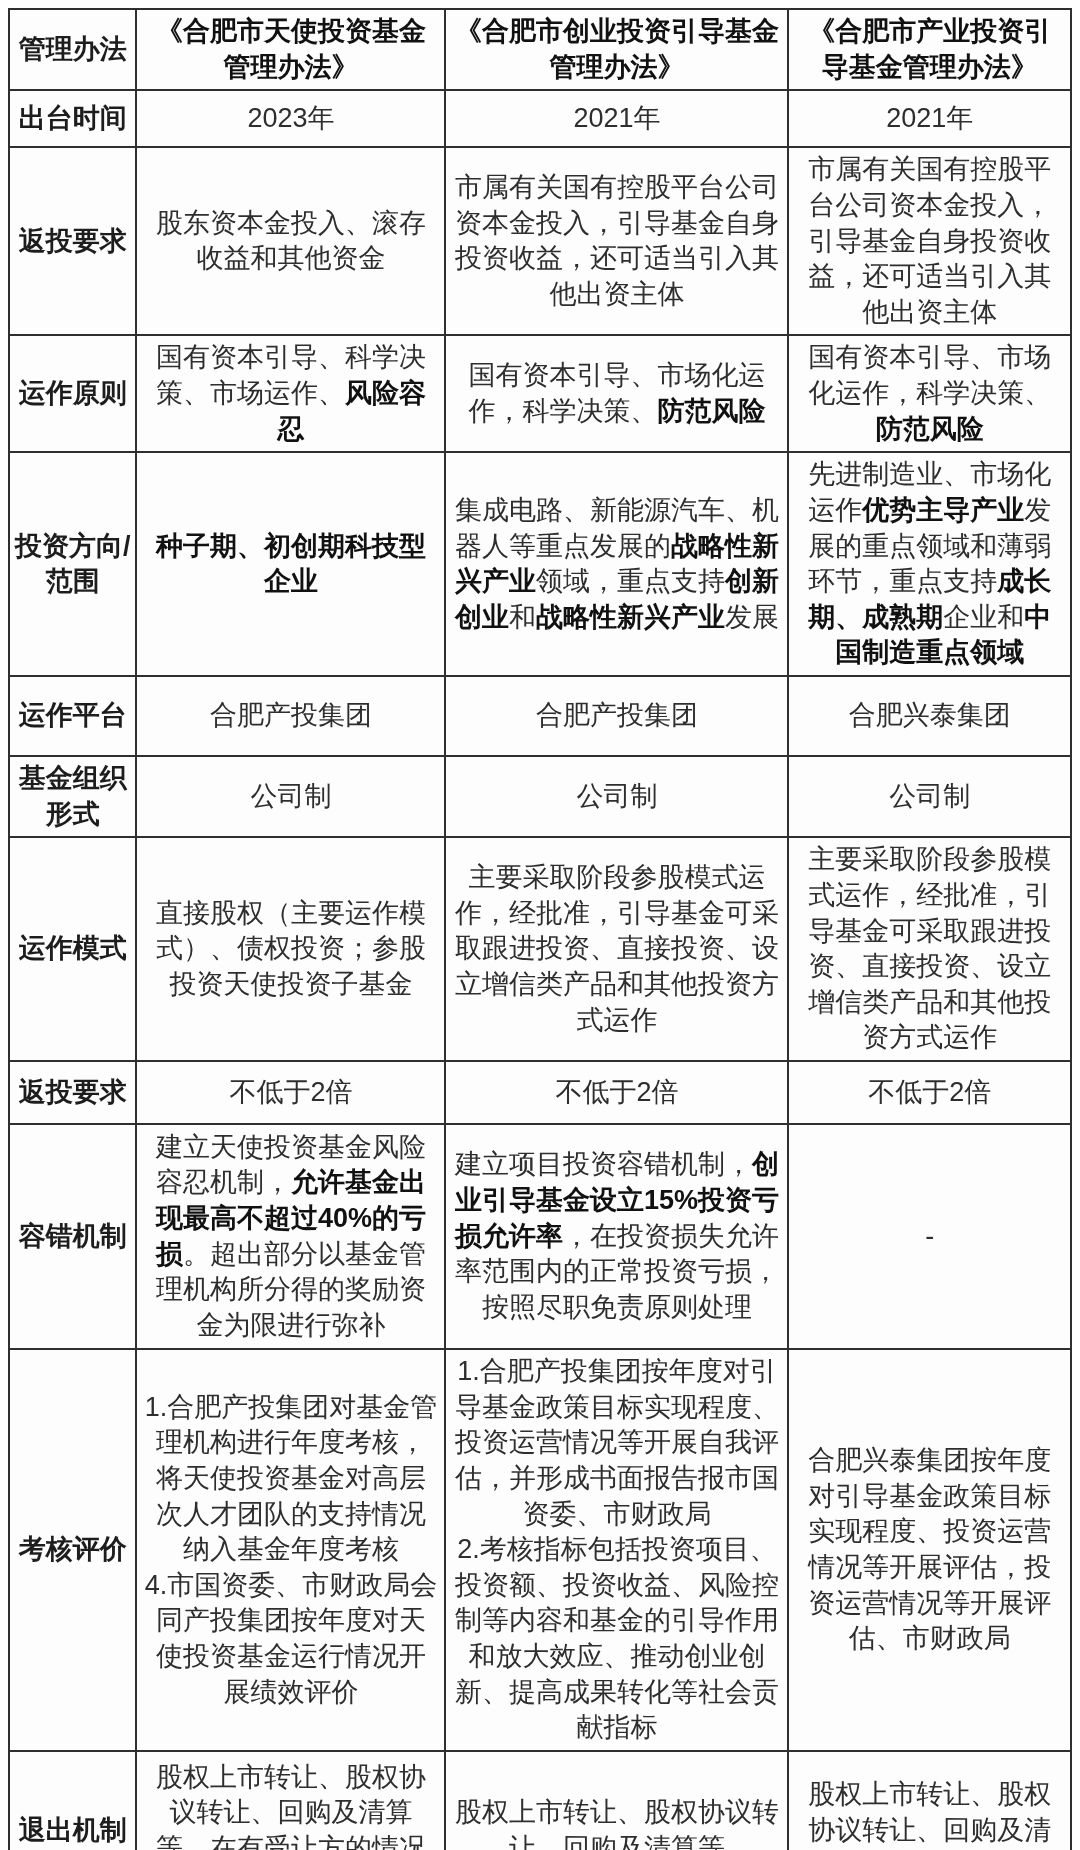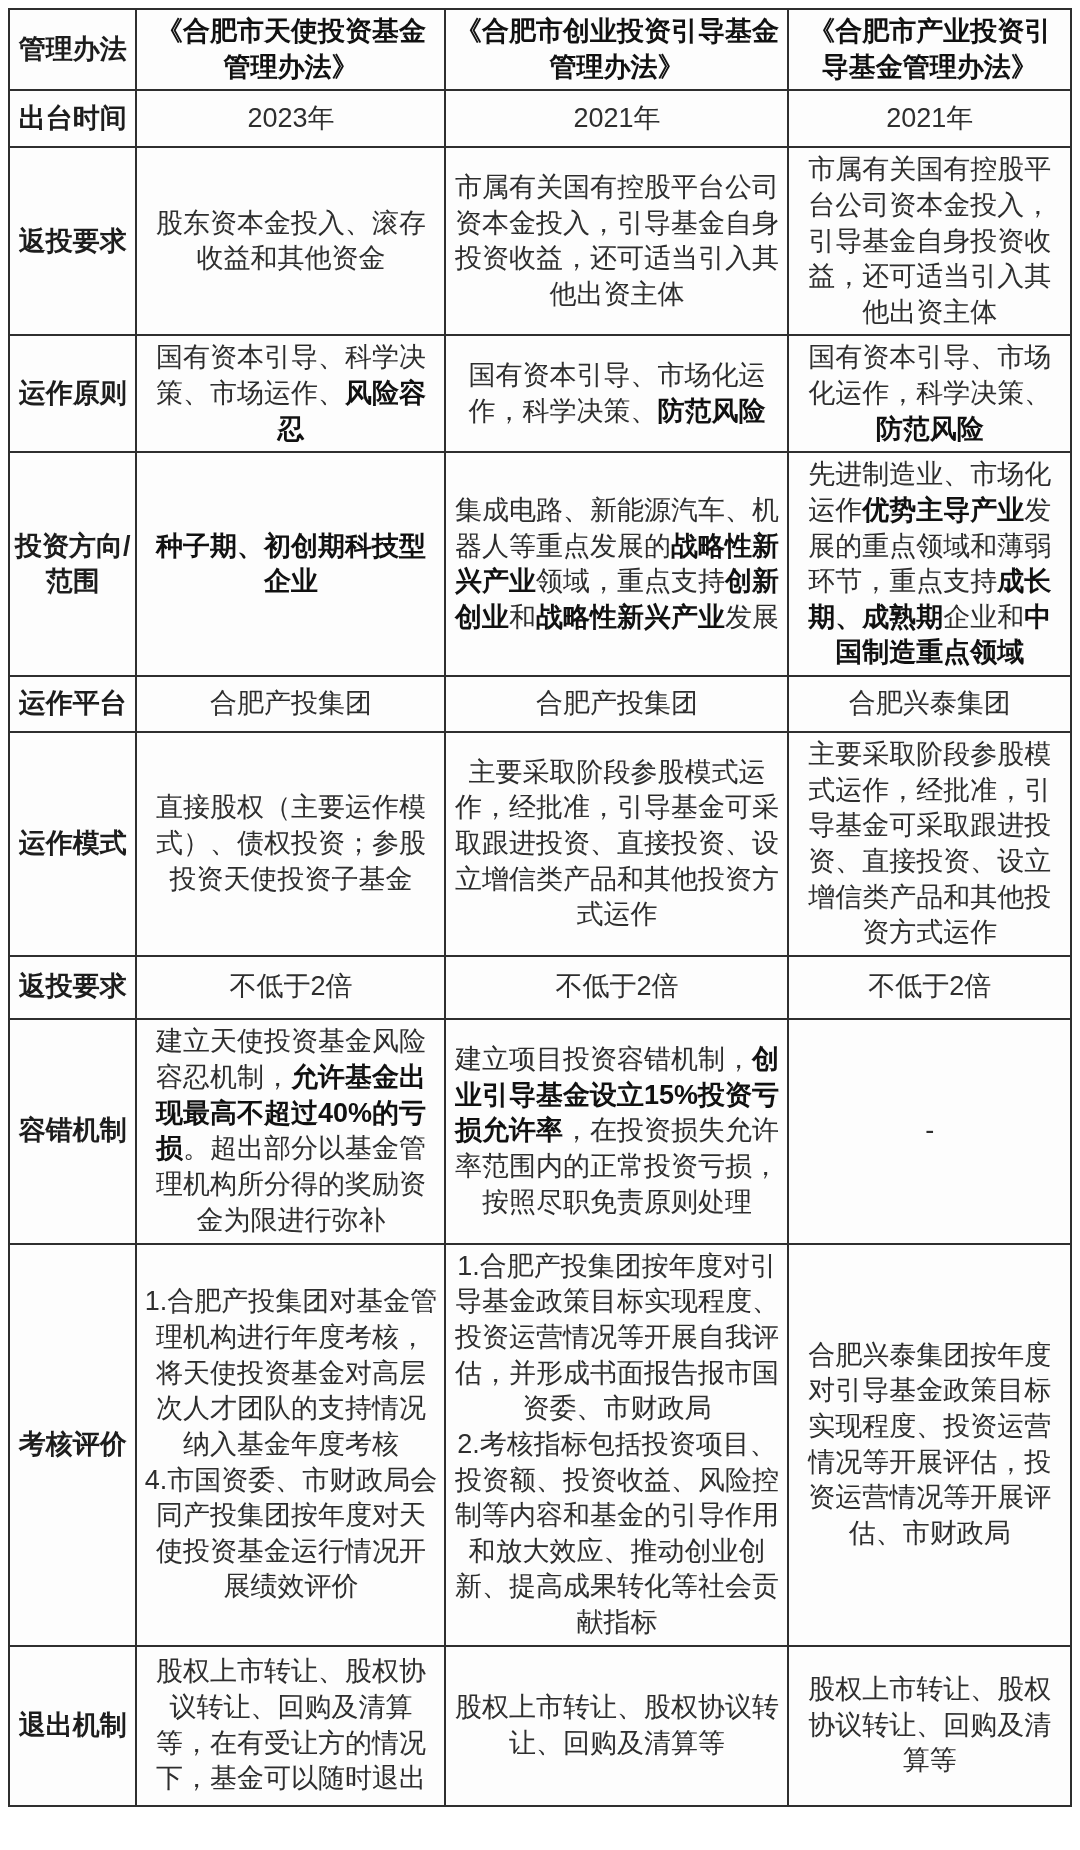--- a/index.html
+++ b/index.html
@@ -81,25 +81,31 @@
           <td><span>国有资本引导、科学决策、市场运作、</span><span class="b">风险容忍</span></td>
           <td><span>国有资本引导、市场化运作，科学决策、</span><span class="b">防范风险</span></td>
           <td><span>国有资本引导、市场化运作，科学决策、</span><span class="b">防范风险</span></td>
         </tr>
         <tr style="height: 213px;">
           <th class="rowlabel">投资方向/范围</th>
           <td><span class="b">种子期、初创期科技型企业</span></td>
           <td><span>集成电路、新能源汽车、机器人等重点发展的</span><span class="b">战略性新兴产业</span><span>领域，重点支持</span><span class="b">创新创业</span><span>和</span><span class="b">战略性新兴产业</span><span>发展</span></td>
           <td><span>先进制造业、市场化运作</span><span class="b">优势主导产业</span><span>发展的重点领域和薄弱环节，重点支持</span><span class="b">成长期、成熟期</span><span>企业和</span><span class="b">中国制造重点领域</span></td>
         </tr>
-        <tr style="height: 56px;">
+        <tr style="height: 80px;">
           <th class="rowlabel">运作平台</th>
           <td><span>合肥产投集团</span></td>
           <td><span>合肥产投集团</span></td>
           <td><span>合肥兴泰集团</span></td>
+        </tr>
+        <tr style="height: 78px;">
+          <th class="rowlabel">基金组织形式</th>
+          <td><span>公司制</span></td>
+          <td><span>公司制</span></td>
+          <td><span>公司制</span></td>
         </tr>
         <tr style="height: 212px;">
           <th class="rowlabel">运作模式</th>
           <td><span>直接股权（主要运作模式）、债权投资；参股投资天使投资子基金</span></td>
           <td><span>主要采取阶段参股模式运作，经批准，引导基金可采取跟进投资、直接投资、设立增信类产品和其他投资方式运作</span></td>
           <td><span>主要采取阶段参股模式运作，经批准，引导基金可采取跟进投资、直接投资、设立增信类产品和其他投资方式运作</span></td>
         </tr>
         <tr style="height: 63px;">
           <th class="rowlabel">返投要求</th>
           <td><span>不低于2倍</span></td>

